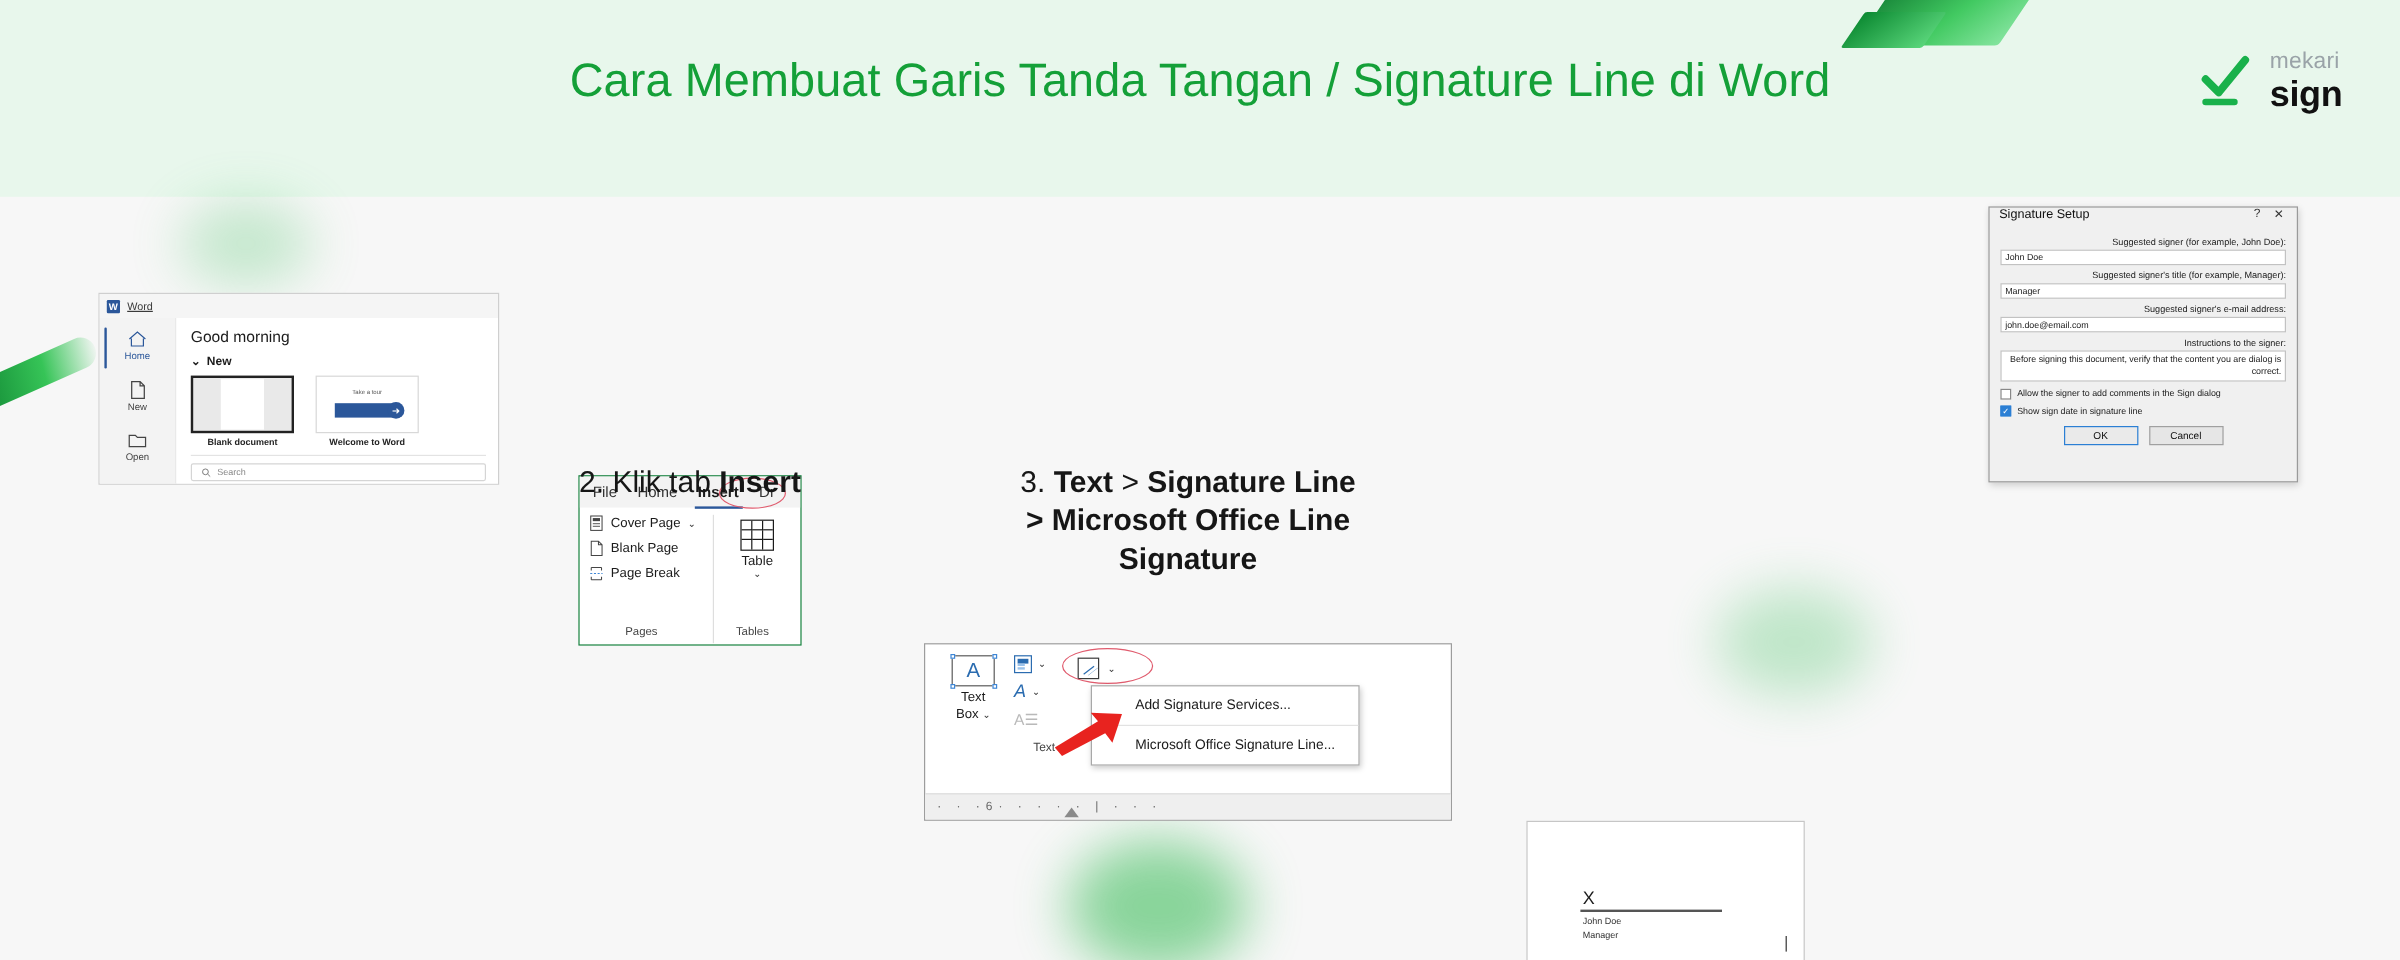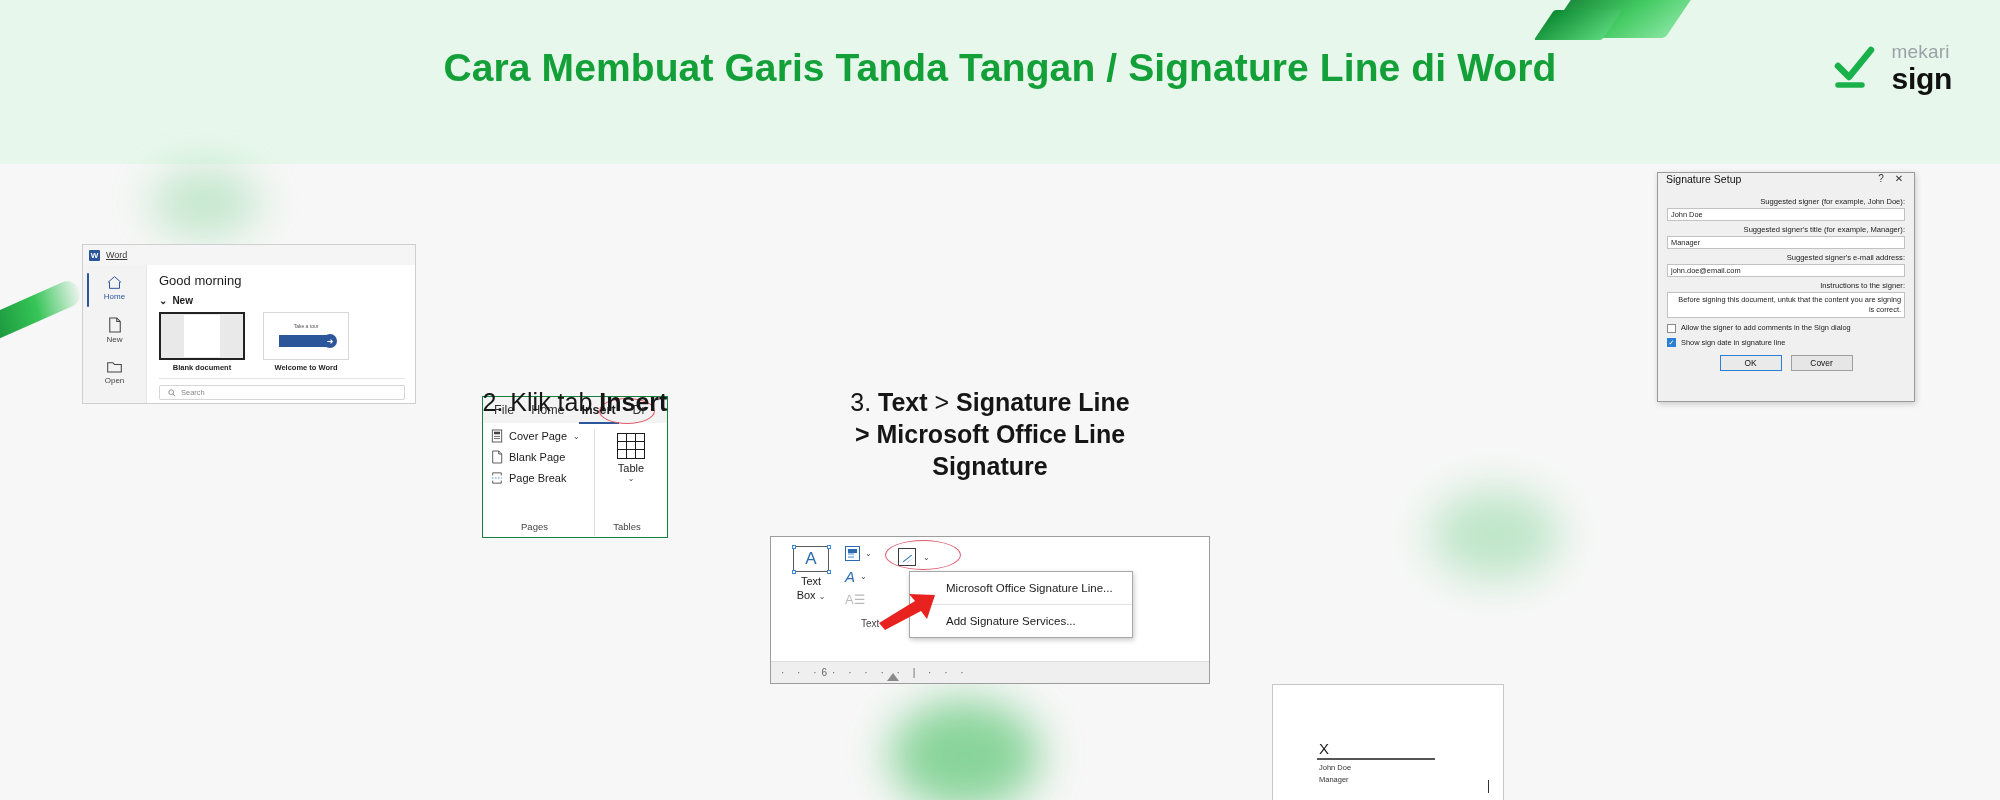--- a/index.html
+++ b/index.html
@@ -14,21 +14,21 @@
   
   .banner {
     position: absolute; left: 0; top: 0;
     width: 2000px; height: 164px;
     background: #e8f7ec;
     overflow: hidden;
   }
   .banner-title {
     position: absolute; left: 0; top: 46px; width: 2000px;
     text-align: center;
-    font-size: 39px; font-weight: bold;
+    font-size: 39px; font-weight: normal;
     color: #14a038;
     letter-spacing: 0.1px;
     font-family: "Liberation Sans", sans-serif;
   }
   .deco-tr {
     position: absolute; right: 316px; top: -18px;
     width: 120px; height: 56px;
     background: linear-gradient(125deg, #0a7c2d 0%, #39c75a 55%, #7fe39a 100%);
     transform: skewX(-34deg);
     border-radius: 3px;
@@ -385,22 +385,22 @@
       <div class="p3-eq">
         <span class="p3-eqsym">∏</span>
         <span>Equation</span>
         <span class="chev">⌄</span>
       </div>
 
       <div class="p3-grplbl" style="left:90px;">Text</div>
       <div class="p3-grplbl" style="left:258px;">Symbols</div>
 
       <div class="p3-menu">
+        <div class="p3-mi">Add Signature Services...</div>
         <div class="p3-mi">Microsoft Office Signature Line...</div>
-        <div class="p3-mi">Add Signature Services...</div>
       </div>
 
       <svg class="p3-arrow" width="64" height="42" viewBox="0 0 64 42">
         <path d="M4 34 L40 12 L34 5 L60 6 L52 30 L46 22 L10 41 Z" fill="#e8231f"></path>
       </svg>
     </div>
     <div class="p3-ruler">
       <span>· · ·</span>
       <span>6</span>
       <span>· · · · · | · · ·</span>
@@ -433,31 +433,31 @@
       <div class="p5-lbl">Suggested signer (for example, John Doe):</div>
       <div class="p5-inp">John Doe</div>
 
       <div class="p5-lbl">Suggested signer's title (for example, Manager):</div>
       <div class="p5-inp">Manager</div>
 
       <div class="p5-lbl">Suggested signer's e-mail address:</div>
       <div class="p5-inp">john.doe@email.com</div>
 
       <div class="p5-lbl">Instructions to the signer:</div>
-      <div class="p5-ta">Before signing this document, untuk that the content you are signing is correct.</div>
+      <div class="p5-ta">Before signing this document, verify that the content you are dialog is correct.</div>
 
       <div class="p5-cb">
         <div class="p5-box"></div>
         <div>Allow the signer to add comments in the Sign dialog</div>
       </div>
       <div class="p5-cb">
         <div class="p5-box on">✓</div>
         <div>Show sign date in signature line</div>
       </div>
 
       <div class="p5-btns">
         <div class="p5-btn def">OK</div>
-        <div class="p5-btn">Cover</div>
+        <div class="p5-btn">Cancel</div>
       </div>
     </div>
   </div>
 
 </div>
 
 </body></html>

